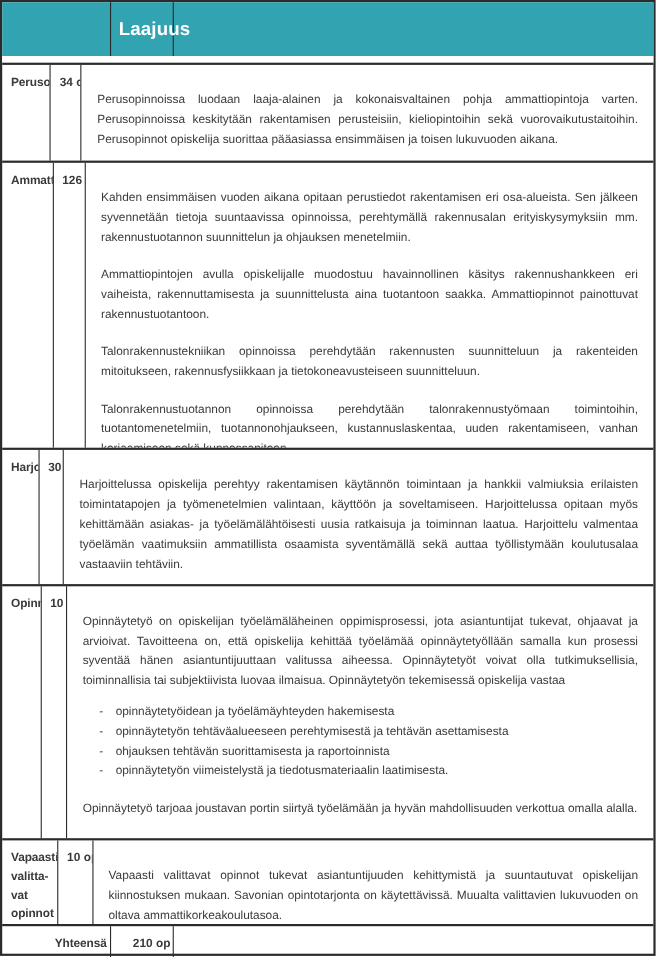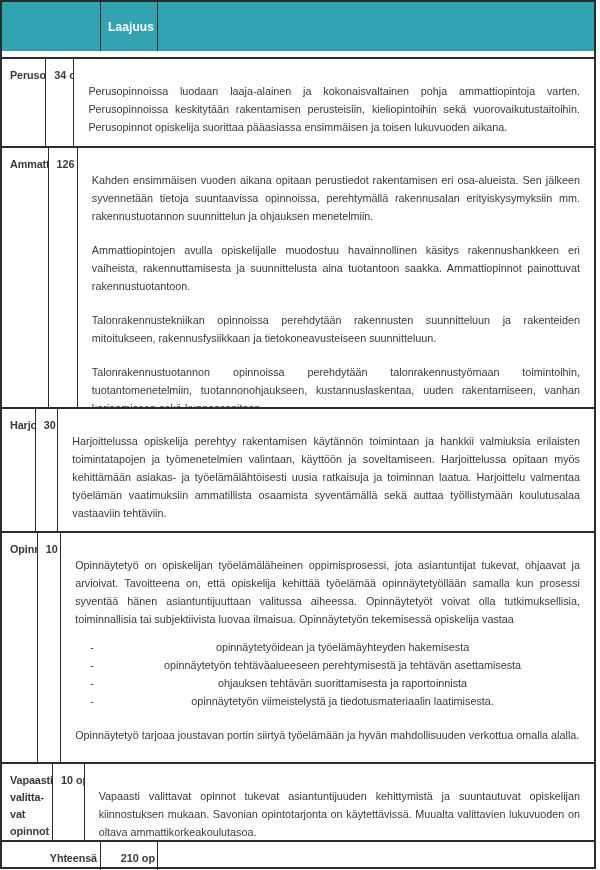--- a/index.html
+++ b/index.html
@@ -41,21 +41,21 @@
   
   .header-row {
     height: 57px;
     background: linear-gradient(to bottom, var(--header-bg, #32a3b0) 0px, var(--header-bg, #32a3b0) 49px, #ffffff 49px);
   }
   .hcell {
     display: flex; align-items: center;
     height: 49px;
     color: var(--header-text, #ffffff);
     font-weight: bold;
-    font-size: 12px;
+    font-size: 17px;
     letter-spacing: 0.1px;
     white-space: nowrap;
     overflow: visible;
   }
   .hcell.c2 { padding-left: 7px; }
   .hcell.c3 { padding-left: 13px; margin-top: 42px; }
 
   
   .r1 { height: 89px; }
   .r2 { height: 261px; }
@@ -81,21 +81,21 @@
     color: var(--body-text, #3a3a3a);
     white-space: nowrap;
   }
   .desc {
     padding: 7px 14px 0 14px;
     font-size: 10.8px;
     line-height: 18px;
     color: var(--body-text, #3a3a3a);
   }
   .desc p { margin: 16px 0 10px 0; text-align: justify; }
-  .desc ul { list-style: none; margin: 0 0 10px 0; padding: 0; text-align: center; }
+  .desc ul { list-style: none; margin: 0 0 10px 0; padding: 0; }
   .desc li { position: relative; padding-left: 30px; line-height: 18px; }
   .desc li::before { content: "-"; position: absolute; left: 15px; top: 0; }
 </style>
 </head>
 <body>
 
 <div class="page">
   <div class="table">
 
     <div class="row header-row">

